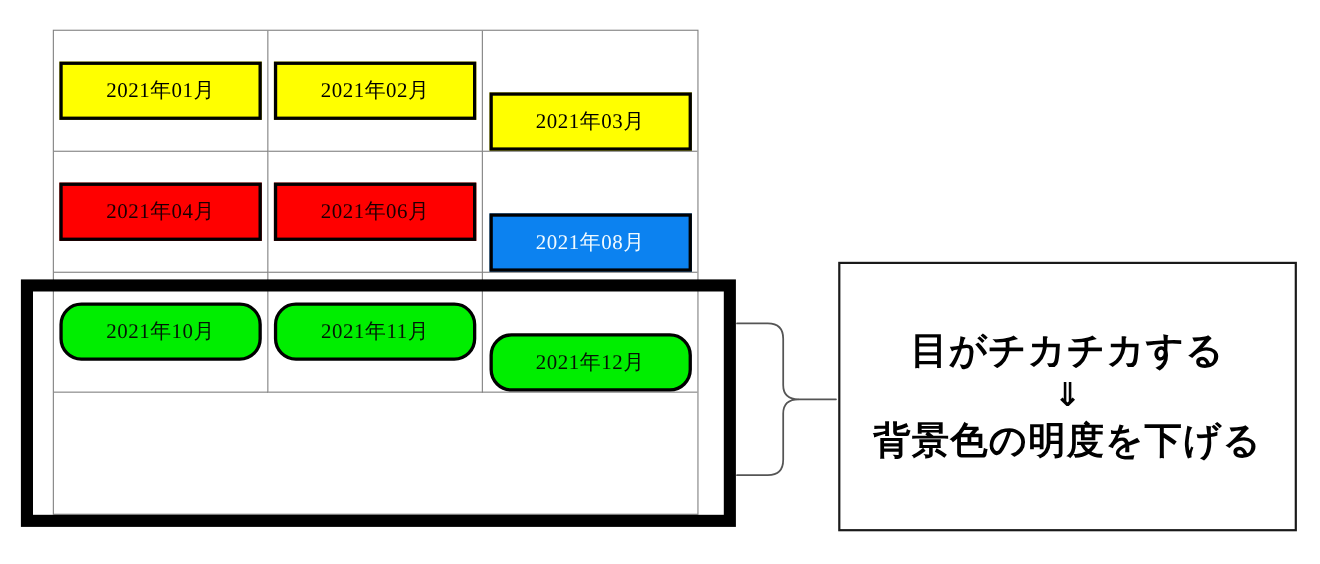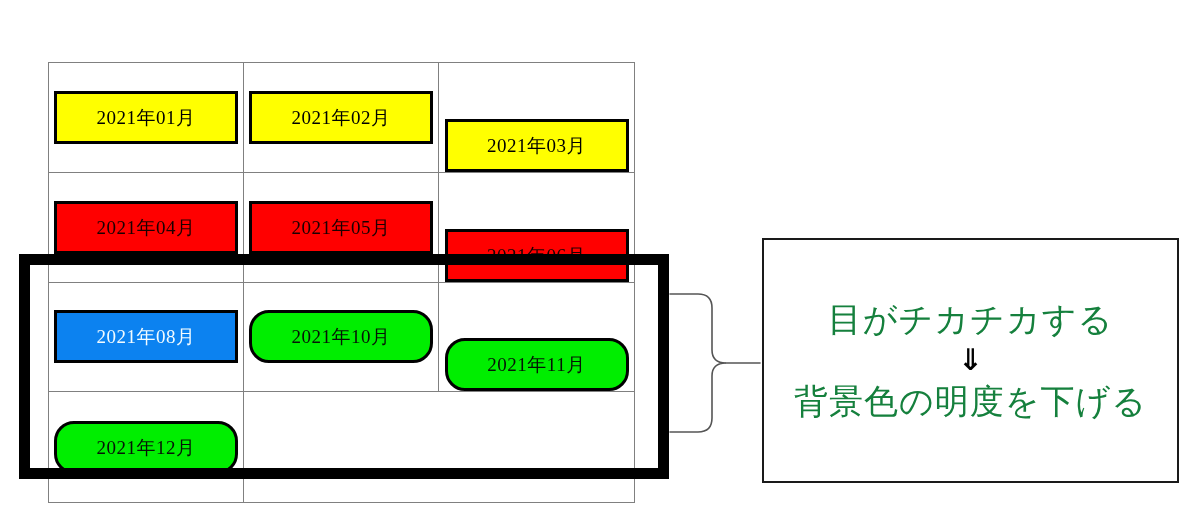--- a/index.html
+++ b/index.html
@@ -22,21 +22,20 @@
     top: 27px;
     width: 587px;
     height: 441px;
     border: 1px solid #808080;
     box-sizing: border-box;
     display: grid;
     grid-template-columns: 1fr 1fr 1fr;
     grid-template-rows: 1fr 1fr 1fr 1fr;
     background: #ffffff;
     z-index: 2;
-    margin-top: 35px;
   }
   .cell {
     border-right: 1px solid #808080;
     border-bottom: 1px solid #808080;
     box-sizing: border-box;
     display: flex;
     align-items: center;
     justify-content: center;
     position: relative;
   }
@@ -97,22 +96,22 @@
     background: #ffffff;
     display: flex;
     flex-direction: column;
     align-items: center;
     justify-content: center;
     z-index: 3;
     font-family: "DejaVu Sans", "Liberation Sans", sans-serif;
   }
   .callout-line {
     font-size: 34px;
-    font-weight: 400;
-    color: #15803d;
+    font-weight: 700;
+    color: #000000;
     line-height: 1.15;
     letter-spacing: 1px;
     white-space: nowrap;
   }
   .callout-arrow {
     font-size: 30px;
     font-weight: 700;
     color: #000000;
     line-height: 1.1;
     margin: 4px 0 6px 0;
@@ -128,23 +127,20 @@
   </div>
   <div class="cell">
     <div class="chip yellow">2021年02月</div>
   </div>
   <div class="cell">
     <div class="chip yellow">2021年03月</div>
   </div>
 
   <div class="cell">
     <div class="chip red">2021年04月</div>
-  </div>
-  <div class="cell">
-    <div class="chip red">2021年05月</div>
   </div>
   <div class="cell">
     <div class="chip red">2021年06月</div>
   </div>
 
   <div class="cell">
     <div class="chip blue">2021年08月</div>
   </div>
 
   <div class="cell">

